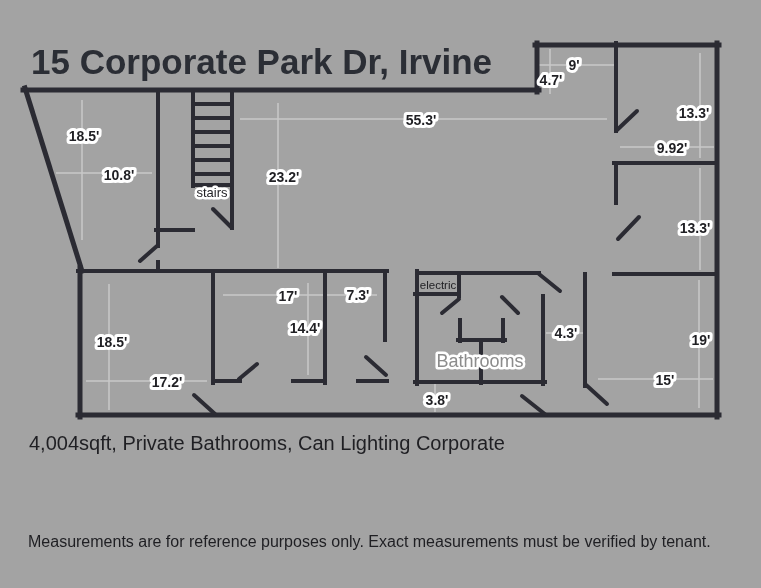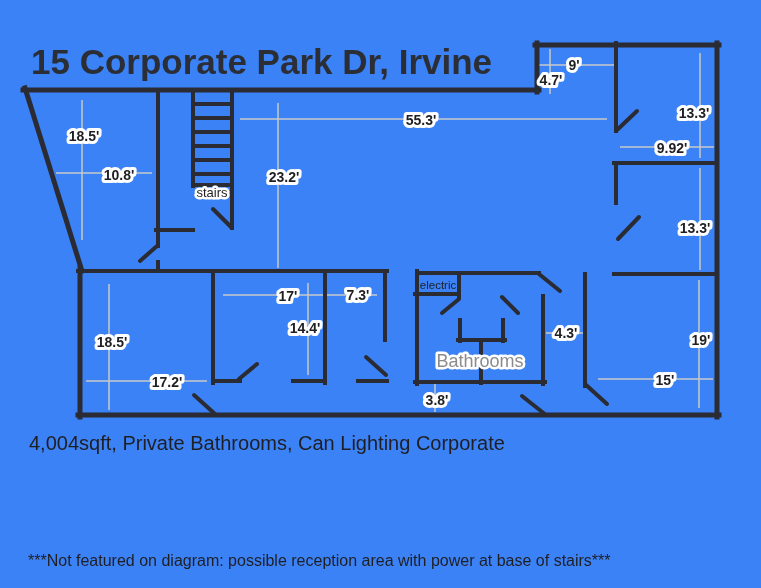--- a/index.html
+++ b/index.html
@@ -1,16 +1,16 @@
 <!DOCTYPE html>
 <html style="--c-wall: #2b2b33; --c-line: #c8c8c8; --c-label: #1f1f23; --c-muted: #8c8c8c; --c-title: #2b2e35;"><head>
 <meta charset="utf-8">
 <style>
   html,body{margin:0;padding:0;background:#fff;}
-  #stage{position:relative;width:761px;height:588px;background:#3b82f6;overflow:hidden;
+  #stage{position:relative;width:761px;height:588px;background:#a3a3a3;overflow:hidden;
          font-family:"Liberation Sans",sans-serif;}
   #plan-title{position:absolute;left:31px;top:42px;font-size:35px;font-weight:bold;
               color:var(--c-title,#2b2e35);letter-spacing:0;}
   #summary{position:absolute;left:29px;top:432px;font-size:20px;color:var(--c-label,#1f1f23);}
   #disclaimer1{position:absolute;left:28px;top:533px;font-size:16px;color:var(--c-label,#1f1f23);}
   #disclaimer2{position:absolute;left:28px;top:552px;font-size:16px;color:var(--c-label,#1f1f23);}
   svg{position:absolute;left:0;top:0;}
   .wall{stroke:var(--c-wall,#2b2b33);stroke-width:5;stroke-linecap:square;fill:none;}
   .thin{stroke-width:4;}
   .door{stroke:var(--c-wall,#2b2b33);stroke-width:4;stroke-linecap:round;fill:none;}
@@ -144,14 +144,14 @@
     </g>
 
     <g>
       <text class="roomlabel" x="212" y="197">stairs</text>
       <text class="elabel" x="438" y="289">electric</text>
       <text class="bathlabel" x="480" y="367">Bathrooms</text>
     </g>
   </svg>
 
   <div id="summary">4,004sqft, Private Bathrooms, Can Lighting Corporate</div>
-  <div id="disclaimer2">***Not featured on diagram: possible reception area with power at base of stairs***</div>
+  <div id="disclaimer1">Measurements are for reference purposes only. Exact measurements must be verified by tenant.</div>
 </div>
 
 </body></html>

